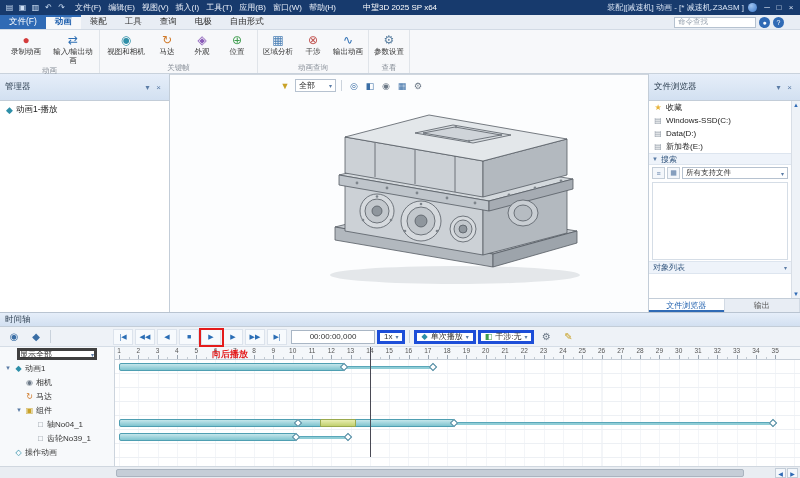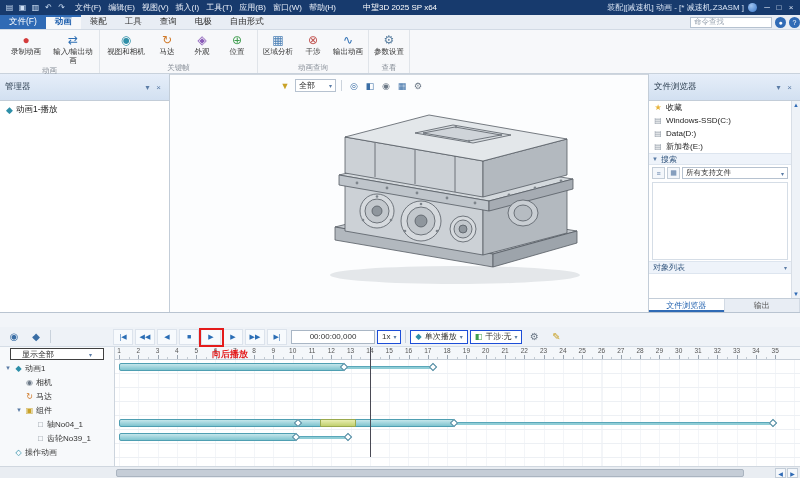--- a/index.html
+++ b/index.html
@@ -16,21 +16,21 @@
   .tb-right{margin-left:auto;display:flex;align-items:center;gap:4px;padding-right:3px}
   .doc-title{color:#d9e4f4;white-space:nowrap}
   .avatar{width:9px;height:9px;border-radius:50%;background:radial-gradient(circle at 35% 30%,#9fc3ef,#3a78c9)}
   .winbtn{width:12px;text-align:center;color:#dfe8f5;line-height:15px}
 
   
   #tabrow{position:absolute;top:15px;left:0;right:0;height:15px;background:#e8edf4;border-bottom:1px solid #d2dae4;display:flex;align-items:stretch;font-size:8.5px}
   .file-btn{background:#2f6ab5;color:#fff;padding:0 9px;display:flex;align-items:center}
   .rtab{padding:0 9px;display:flex;align-items:center;color:#333}
   .rtab.active{background:#f7f8fa;color:#1e5fae;font-weight:bold;box-shadow:inset 0 2px 0 #2f6ab5}
-  .tabrow-right{margin-left:auto;display:flex;align-items:center;gap:3px;padding-right:0}
+  .tabrow-right{margin-left:auto;display:flex;align-items:center;gap:3px;padding-right:16px}
   .cmd-search{width:82px;height:11px;border:1px solid #b6c2d0;background:#fff;color:#98a3b0;font-size:7.5px;display:flex;align-items:center;padding:0 3px}
   .mini-blue{width:11px;height:11px;border-radius:50%;background:#2f6ab5;color:#fff;font-size:7px;display:flex;align-items:center;justify-content:center}
 
   
   #ribbon{position:absolute;top:30px;left:0;right:0;height:44px;background:#f7f8fa;border-bottom:1px solid #c9d2dc;display:flex}
   .rgroup{display:flex;flex-direction:column;border-right:1px solid #e0e4e9;padding:1px 3px 0}
   .rbuttons{display:flex;flex:1;gap:1px}
   .rbtn{width:34px;display:flex;flex-direction:column;align-items:center;gap:0;padding-top:1px}
   .rbtn.wide{width:46px}
   .rbtn .icon{width:17px;height:16px;display:flex;align-items:center;justify-content:center;font-size:12px}
@@ -75,28 +75,28 @@
 
   
   #timeline{position:absolute;left:0;right:0;bottom:0;height:166px;background:#f2f5f9;border-top:1px solid #b9c4d1}
   .tl-header{height:14px;background:linear-gradient(#e6eef9,#d2e0f1);border-bottom:1px solid #c3cdd8;display:flex;align-items:center;padding:0 5px;font-size:8.5px;color:#2c3e50}
   .tl-controls{position:absolute;top:14px;left:0;right:0;height:20px;background:#eef2f7;border-bottom:1px solid #d5dde6;display:flex;align-items:center;padding:0 4px;gap:2px}
   .cbtn{width:20px;height:16px;display:flex;align-items:center;justify-content:center;color:#2a6db5;font-size:7px;border:1px solid #dce3ec;background:#f7fafd}
   .cicon{width:20px;height:16px;display:flex;align-items:center;justify-content:center;font-size:10px}
   .cdivider{width:1px;height:13px;background:#c9d2dc;margin:0 2px}
   .pb-start{margin-left:58px}
   .tfield{width:84px;height:14px;border:1px solid #a9b6c5;background:#fff;display:flex;align-items:center;justify-content:center;font-size:8px;color:#333;margin-left:2px}
-  .cselect{height:14px;border:1px solid #1d4ed8;background:#fff;display:flex;align-items:center;gap:3px;padding:0 4px;font-size:8px;color:#333}
+  .cselect{height:14px;border:3px solid #1d4ed8;background:#fff;display:flex;align-items:center;gap:3px;padding:0 4px;font-size:8px;color:#333}
   .caret{font-size:6px;color:#5b7ca6}
   .annot-box{position:absolute;left:199px;top:15px;width:25px;height:19px;border:2px solid #e41b1b;z-index:20;pointer-events:none}
   .annot-label{position:absolute;left:212px;top:35px;color:#e41b1b;font-weight:bold;font-size:9px;z-index:20}
 
   .tl-body{position:absolute;top:34px;left:0;right:0;bottom:12px}
   .tl-left{position:absolute;left:0;top:0;bottom:0;width:115px;background:#f7f9fb;border-right:1px solid #ccd4dd}
-  .show-all{margin:1px 10px;height:12px;border:1px solid #404040;background:#fff;display:flex;align-items:center;justify-content:space-between;padding:0 11px;font-size:8px;color:#333}
+  .show-all{margin:1px 17px;height:12px;border:3px solid #404040;background:#fff;display:flex;align-items:center;justify-content:space-between;padding:0 0;font-size:8px;color:#333}
   .trow-label{height:14px;display:flex;align-items:center;gap:2px;font-size:8px;color:#333;white-space:nowrap;overflow:hidden}
   .expander{width:8px;text-align:center;color:#5b7ca6;font-size:7px}
   .tree-icon{width:9px;text-align:center;font-size:8px}
 
   .tl-area{position:absolute;left:115px;right:0;top:0;bottom:0;background:#fff;overflow:hidden}
   .ruler{position:absolute;top:0;left:0;right:0;height:13px;background:#f4f7fa;border-bottom:1px solid #c7cfd8}
   .rnum{position:absolute;top:0;width:14px;text-align:center;font-size:6.5px;color:#555}
   .rtick{position:absolute;bottom:0;width:1px;height:4px;background:#9aa4af}
   .rtick.minor{height:2px;background:#c2cad2}
   .trackrows{position:absolute;top:13px;left:0;right:0;bottom:0;background-image:repeating-linear-gradient(90deg,#f3f5f8 0 1px,transparent 1px 19.3px);background-position-x:4px}
@@ -366,20 +366,23 @@
       <span class="sarrow">▼</span>
     </div>
   </div>
   <div class="fp-tabs" id="fp-tabs">
       <div class="fp-tab active">文件浏览器</div>
       <div class="fp-tab">输出</div>
     </div>
 </div>
 
 <div id="timeline">
+  <div class="tl-header">
+    <span>时间轴</span>
+  </div>
 
   <div class="tl-controls" id="tl-controls">
       <div class="cicon" style="color: rgb(58, 110, 165);">◉</div>
       <div class="cicon" style="color: rgb(58, 110, 165);">◆</div>
       <div class="cdivider"></div>
       <div class="cbtn pb-start">|◀</div>
       <div class="cbtn">◀◀</div>
       <div class="cbtn">◀</div>
       <div class="cbtn">■</div>
       <div class="cbtn">▶</div>

